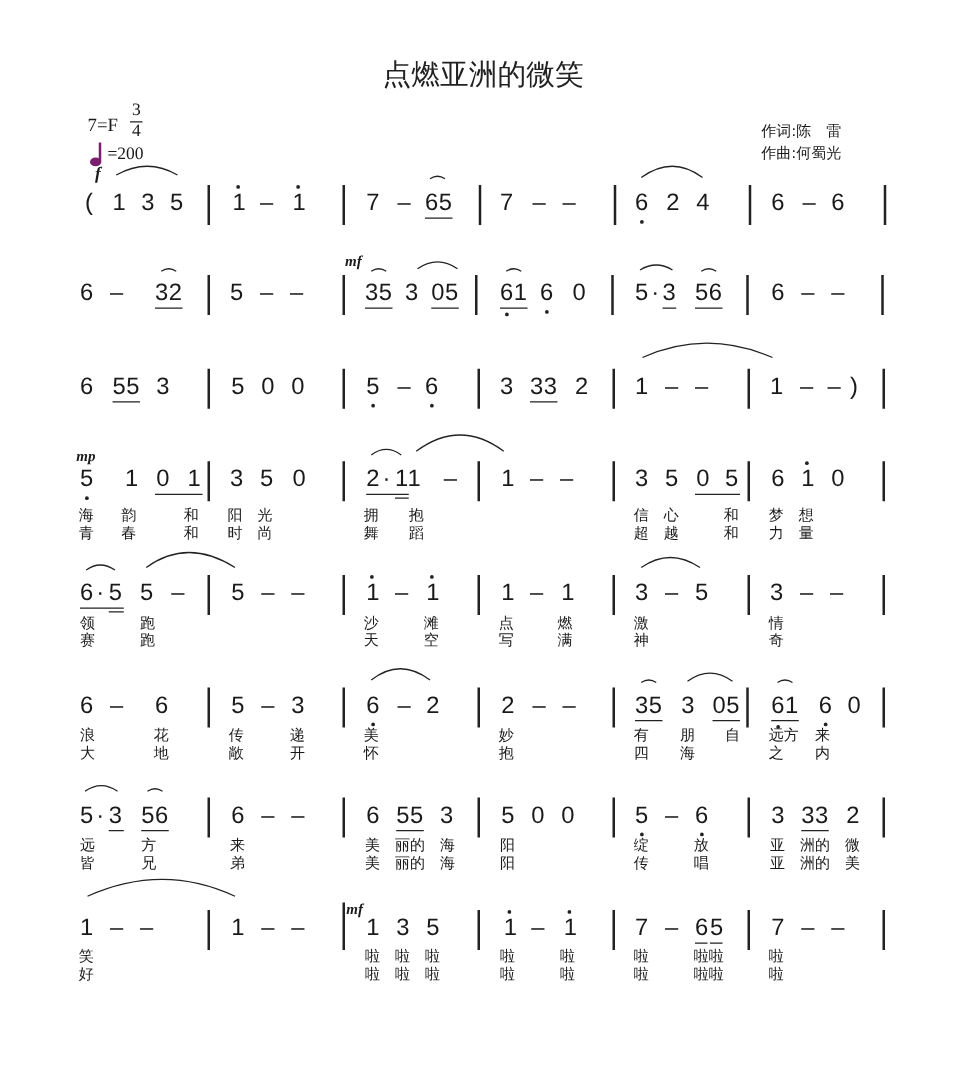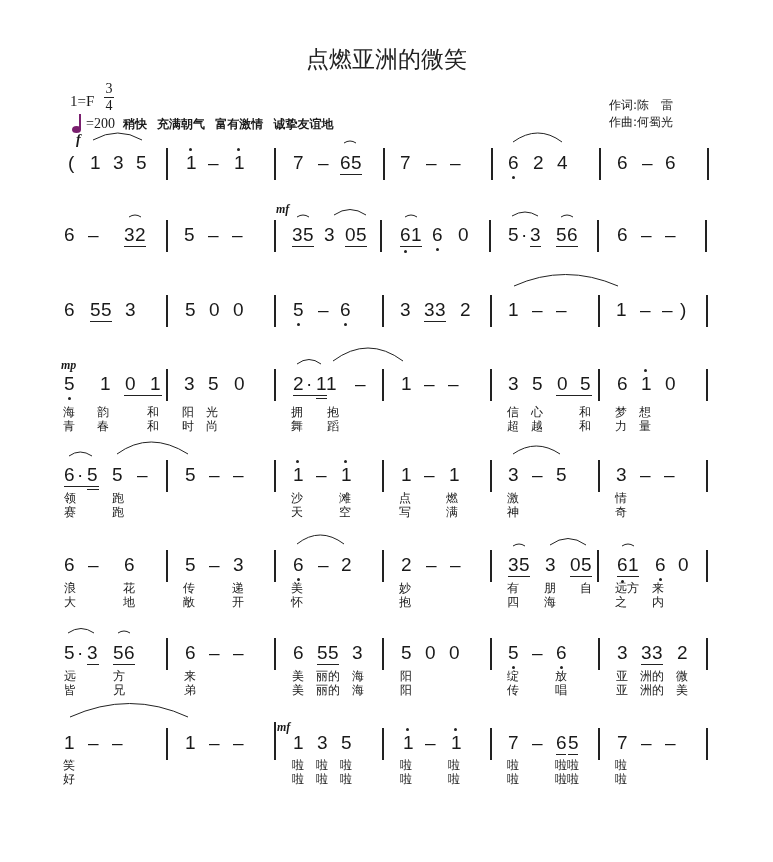--- a/index.html
+++ b/index.html
@@ -24,33 +24,32 @@
   .lyr { position:absolute; font-size:12px; font-family:"DejaVu Sans", sans-serif; line-height:14px; }
   .dyn { position:absolute; font-family:"Liberation Serif", serif; font-style:italic; font-weight:bold; font-size:12px; }
   .ul { position:absolute; height:1px; background:#222; }
   .dot { position:absolute; width:3px; height:3px; border-radius:50%; background:#222; }
   svg.arcs { position:absolute; left:0; top:0; overflow:visible; }
 </style>
 </head>
 <body>
 
 <div class="title">点燃亚洲的微笑</div>
-<div class="key">1=F</div>
+<div class="key">7=F</div>
 <div class="timesig">
   <div>3</div>
   <div class="bar"></div>
   <div>4</div>
 </div>
 <div class="tempo">
   <span class="note">
       <span class="stem"></span>
       <span class="head"></span>
     </span>
   <span class="val">=200</span>
-  <span class="desc">稍快  充满朝气  富有激情  诚挚友谊地</span>
 </div>
 <div class="credits">
   <div>作词:陈　雷</div>
   <div>作曲:何蜀光</div>
 </div>
 
 <div class="row" style="top:152px;">
   <span class="dyn" style="left:76px;top:-20px;font-size:14px;">f</span>
   <span class="n" style="left:68px;">(</span>
   <span class="n" style="left:90px;">1</span>

